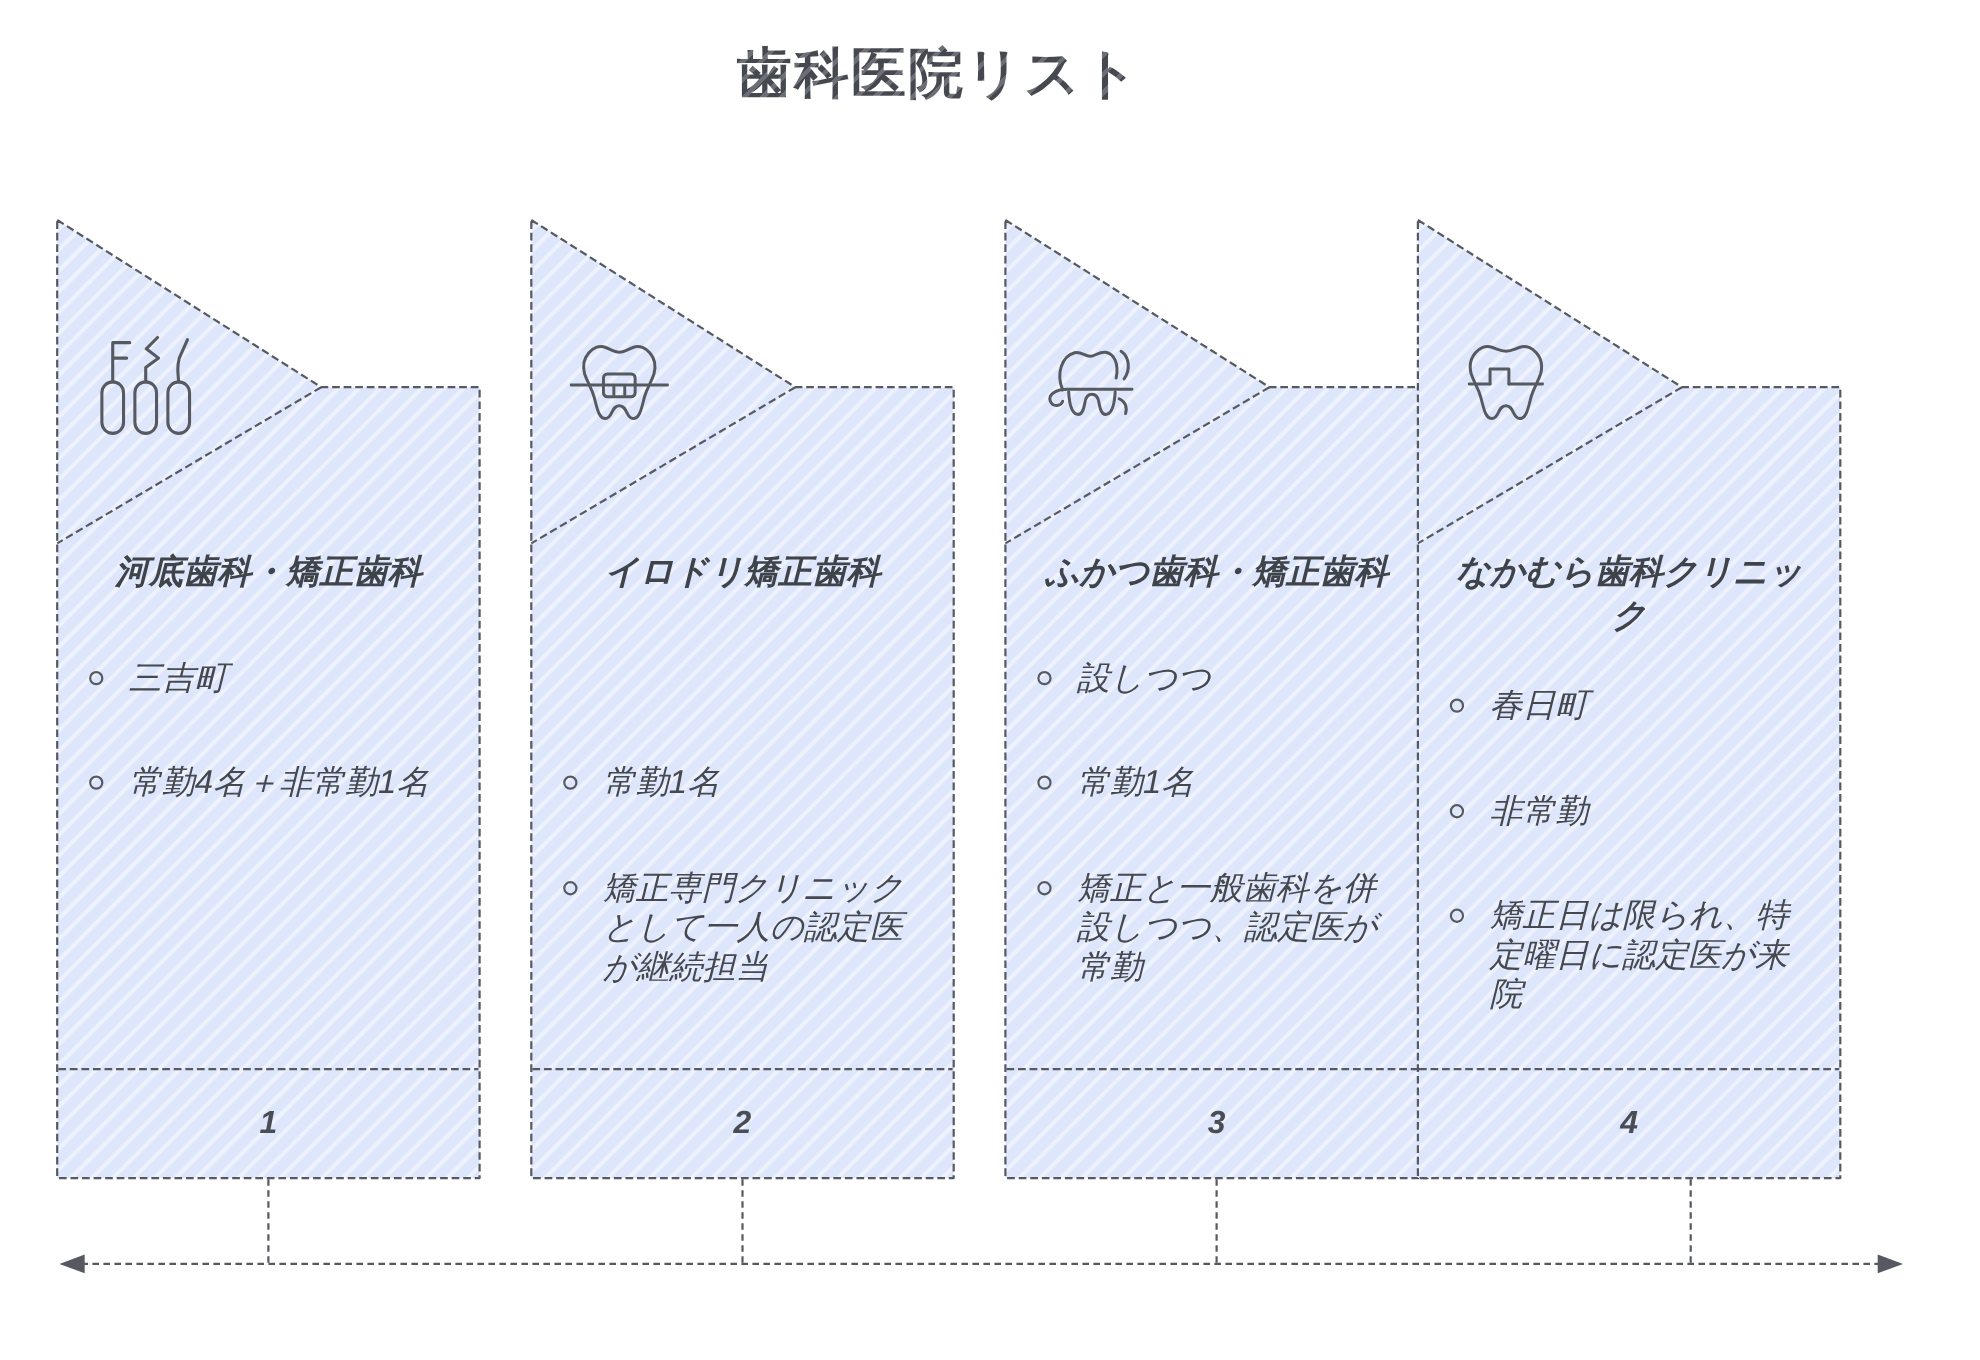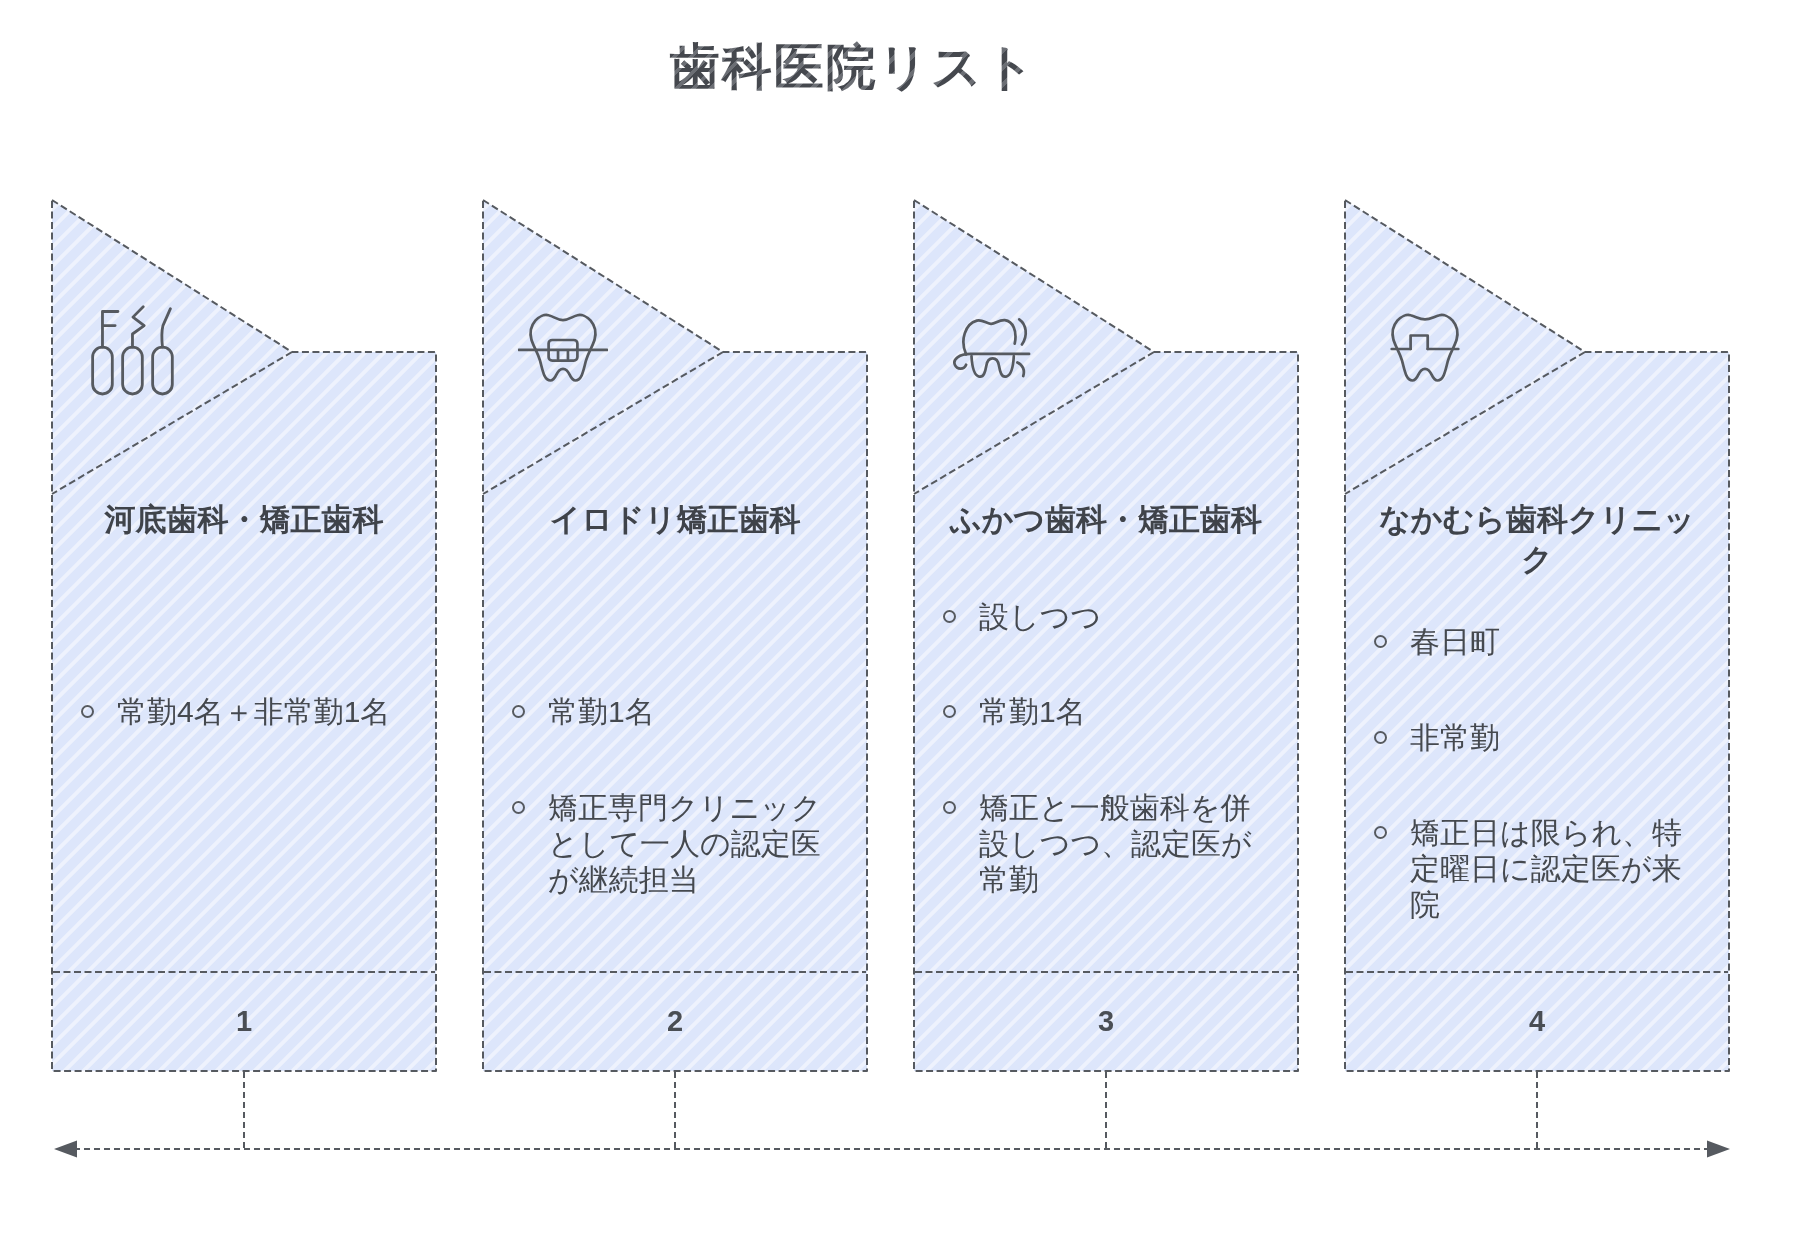--- a/index.html
+++ b/index.html
@@ -23,22 +23,22 @@
     position:absolute;top:38px;left:0;width:100%;
     text-align:center;font-size:50px;font-weight:bold;line-height:58px;
     letter-spacing:2px;
     color:#4b4e54;
     background:repeating-linear-gradient(135deg,#45484e 0 8px,#6b6e74 8px 12px);
     -webkit-background-clip:text;background-clip:text;
     -webkit-text-fill-color:transparent;
   }
 
   
-  .card{position:absolute;top:200px;width:384px;height:871px;}
-  .card.c1{left:52px}.card.c2{left:483px}.card.c3{left:914px}.card.c4{left:1345px}
+  .card{position:absolute;top:200px;width:384px;height:871px;font-style:italic;}
+  .card.c1{left:52px}.card.c2{left:483px}.card.c3{left:914px}.card.c4{left:1289px}
   .card-shape{position:absolute;inset:0;width:384px;height:871px;overflow:visible;}
   .card-shape .outline{
     fill:url(#hatch);
     stroke:var(--line);stroke-width:2;stroke-dasharray:7 3.5;stroke-linejoin:round;
   }
   .card-shape .inner-line{
     fill:none;stroke:var(--line);stroke-width:2;stroke-dasharray:7 3.5;
   }
   .hatch-bg{fill:var(--stripe-light);}
   .hatch-fg{stroke:var(--stripe-dark);stroke-width:9.5;fill:none;}
@@ -112,20 +112,24 @@
       <svg viewBox="0 0 96 104">
         <rect x="6" y="50" width="21" height="50" rx="10.5"></rect>
         <rect x="38" y="50" width="21" height="50" rx="10.5"></rect>
         <rect x="70" y="50" width="21" height="50" rx="10.5"></rect>
         <path d="M16.5,50 V12 M16.5,12 H33 M16.5,27 H30"></path>
         <path d="M48.5,50 L48.5,36 L61,27 L49,18 L60,7"></path>
         <path d="M80.5,50 C79.5,40 79,35 81,27 L89,9"></path>
       </svg>
     </div>
     <div class="card-title">河底歯科・矯正歯科</div>
+    <div class="bullet b1">
+      <span class="ring"></span>
+      <span class="bullet-text">三吉町</span>
+    </div>
     <div class="bullet b2">
       <span class="ring"></span>
       <span class="bullet-text">常勤4名＋非常勤1名</span>
     </div>
     <div class="card-number">1</div>
   </div>
 
   <div class="card c2">
     <svg class="card-shape" viewBox="0 0 384 871">
       <polygon class="outline" points="0,0 240,152 384,152 384,871 0,871"></polygon>

